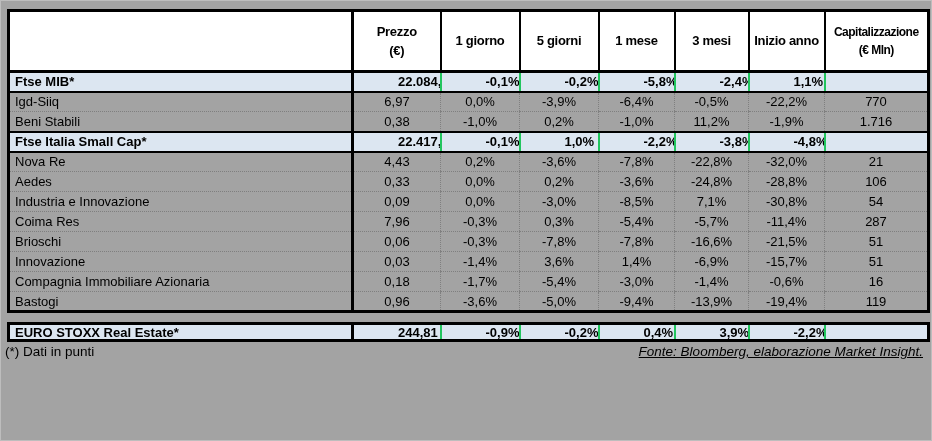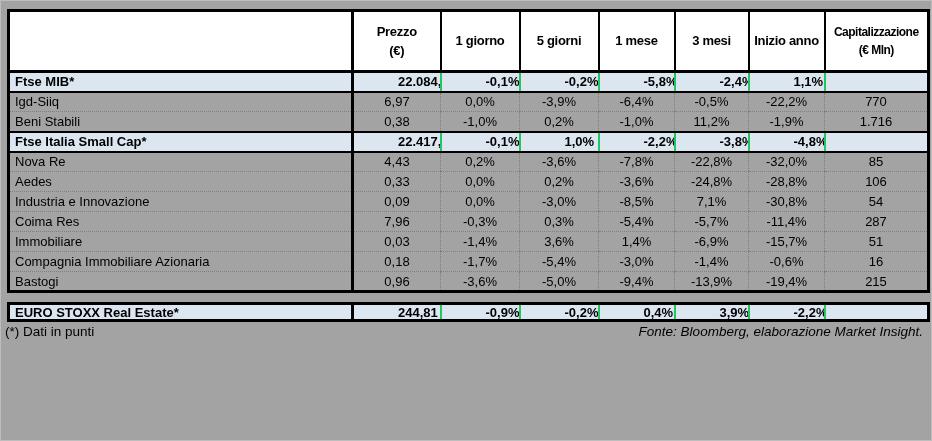--- a/index.html
+++ b/index.html
@@ -15,21 +15,21 @@
   th.th-name{border-right:3px solid #000;}
   td{height:20px;padding:0 4px;font-size:13px;line-height:1;}
   td.c-name{text-align:left;padding-left:5px;border-right:3px solid #000;}
   td.c-num,td.c-cap{text-align:center;}
   tr.stock td{border-top:1px dotted #7f7f7f;border-bottom:1px dotted #7f7f7f;}
   tr.stock td.c-num,tr.stock td.c-cap{border-left:1px dotted #7f7f7f;}
   tr.index td{background:#dce6f1;font-weight:bold;border-top:2px solid #000;border-bottom:2px solid #000;}
   tr.index td.c-num,tr.index td.c-cap{border-left:2px solid #22c55e;padding-left:44px;}
   .stoxx tr.index td{height:17px;}
   .notes{width:920px;margin:2px 0 0 4px;display:flex;justify-content:space-between;align-items:flex-end;font-size:13.5px;}
-  .fonte{font-style:italic;padding-right:2px;}
+  .fonte{font-style:italic;padding-right:2px;text-decoration:underline;}
 </style>
 </head>
 <body>
 
 <div class="page">
 
   <table class="tbl main">
     <colgroup>
       <col style="width:344px">
         <col style="width:88px">
@@ -128,21 +128,21 @@
           <td class="c-cap"></td>
         </tr>
         <tr class="stock">
           <td class="c-name">Nova Re</td>
           <td class="c-num">4,43</td>
           <td class="c-num">0,2%</td>
           <td class="c-num">-3,6%</td>
           <td class="c-num">-7,8%</td>
           <td class="c-num">-22,8%</td>
           <td class="c-num">-32,0%</td>
-          <td class="c-cap">85</td>
+          <td class="c-cap">21</td>
         </tr>
         <tr class="stock">
           <td class="c-name">Aedes</td>
           <td class="c-num">0,33</td>
           <td class="c-num">0,0%</td>
           <td class="c-num">0,2%</td>
           <td class="c-num">-3,6%</td>
           <td class="c-num">-24,8%</td>
           <td class="c-num">-28,8%</td>
           <td class="c-cap">106</td>
@@ -161,21 +161,31 @@
           <td class="c-name">Coima Res</td>
           <td class="c-num">7,96</td>
           <td class="c-num">-0,3%</td>
           <td class="c-num">0,3%</td>
           <td class="c-num">-5,4%</td>
           <td class="c-num">-5,7%</td>
           <td class="c-num">-11,4%</td>
           <td class="c-cap">287</td>
         </tr>
         <tr class="stock">
-          <td class="c-name">Immobiliare</td>
+          <td class="c-name">Brioschi</td>
+          <td class="c-num">0,06</td>
+          <td class="c-num">-0,3%</td>
+          <td class="c-num">-7,8%</td>
+          <td class="c-num">-7,8%</td>
+          <td class="c-num">-16,6%</td>
+          <td class="c-num">-21,5%</td>
+          <td class="c-cap">51</td>
+        </tr>
+        <tr class="stock">
+          <td class="c-name">Innovazione</td>
           <td class="c-num">0,03</td>
           <td class="c-num">-1,4%</td>
           <td class="c-num">3,6%</td>
           <td class="c-num">1,4%</td>
           <td class="c-num">-6,9%</td>
           <td class="c-num">-15,7%</td>
           <td class="c-cap">51</td>
         </tr>
         <tr class="stock">
           <td class="c-name">Compagnia Immobiliare Azionaria</td>
@@ -188,21 +198,21 @@
           <td class="c-cap">16</td>
         </tr>
         <tr class="stock">
           <td class="c-name">Bastogi</td>
           <td class="c-num">0,96</td>
           <td class="c-num">-3,6%</td>
           <td class="c-num">-5,0%</td>
           <td class="c-num">-9,4%</td>
           <td class="c-num">-13,9%</td>
           <td class="c-num">-19,4%</td>
-          <td class="c-cap">215</td>
+          <td class="c-cap">119</td>
         </tr>
       </tbody>
   </table>
 
   <table class="tbl stoxx">
     <colgroup>
       <col style="width:344px">
         <col style="width:88px">
         <col style="width:79px">
         <col style="width:79px">

